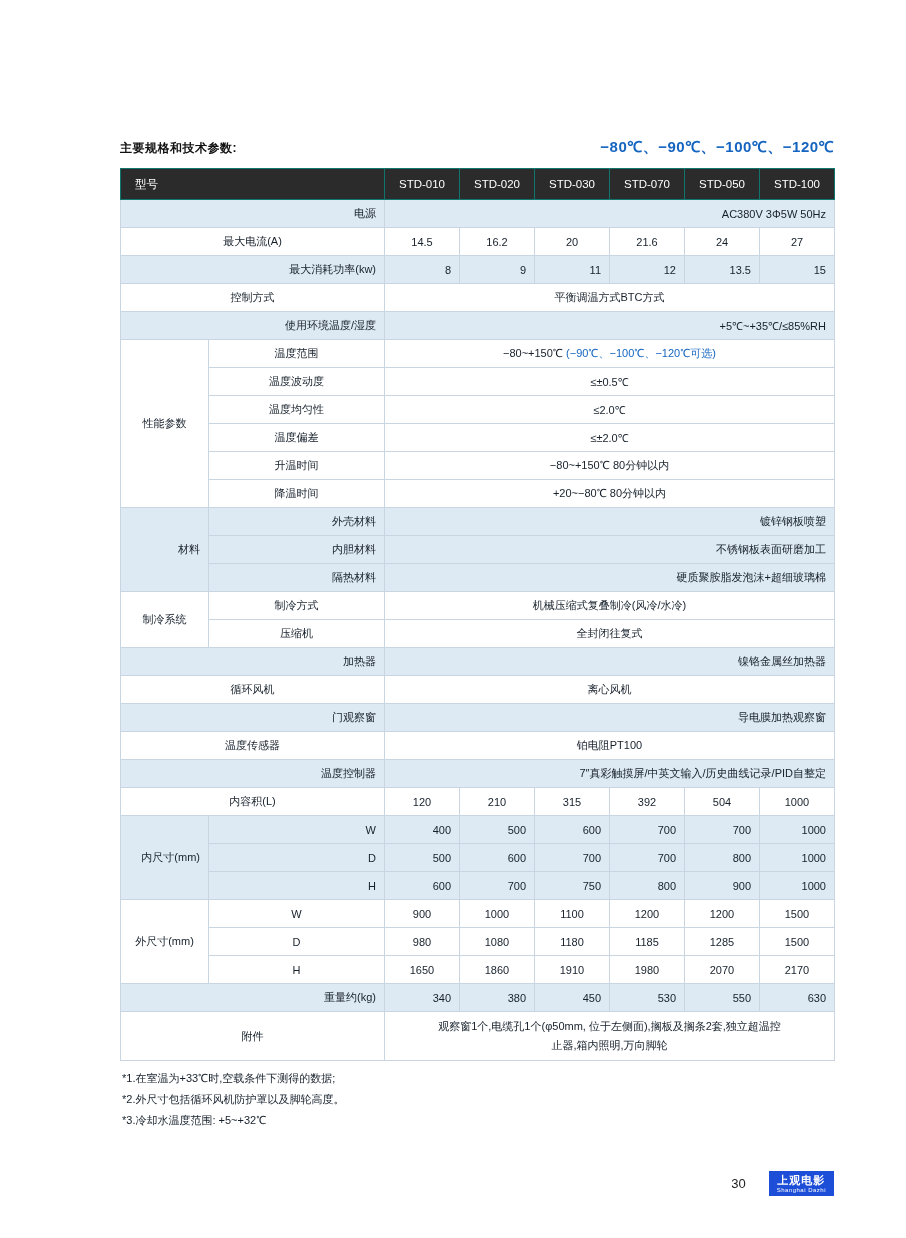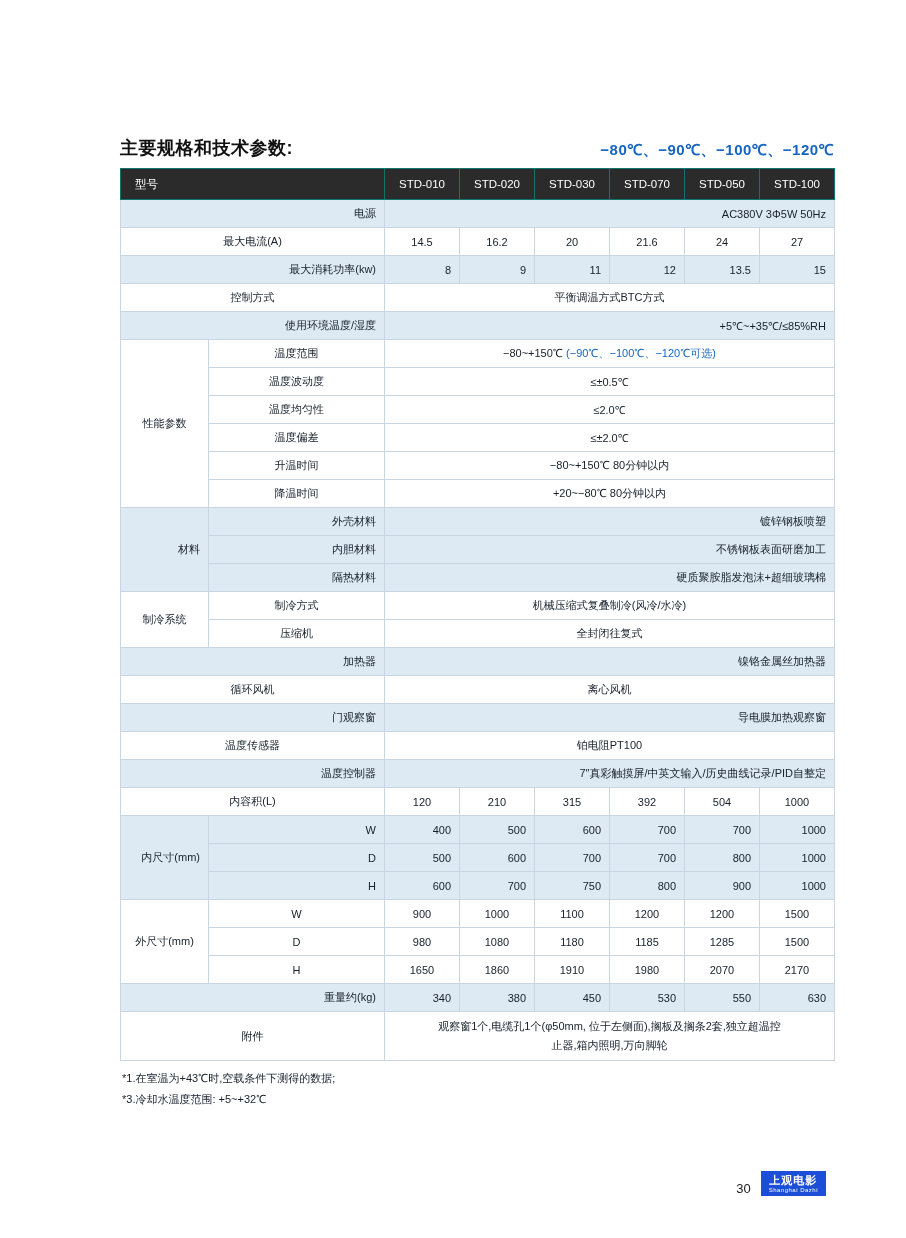--- a/index.html
+++ b/index.html
@@ -24,21 +24,21 @@
   .header-row {
     position: absolute;
     left: 120px;
     top: 136px;
     width: 714px;
     display: flex;
     align-items: flex-end;
     justify-content: space-between;
   }
   .header-title {
-    font-size: 18px;
+    font-size: 12px;
     font-weight: bold;
     color: #111;
     letter-spacing: 0.5px;
   }
   .header-temps {
     font-size: 15px;
     font-weight: bold;
     color: #1565c0;
     letter-spacing: 0.5px;
   }
@@ -102,25 +102,25 @@
     top: 1068px;
     font-size: 11px;
     line-height: 1.9;
     color: #16202b;
   }
   .notes div {
     white-space: nowrap;
   }
   .footer {
     position: absolute;
-    right: 80px;
+    right: 72px;
     bottom: 42px;
     display: flex;
-    align-items: flex-end;
-    gap: 10px;
+    align-items: center;
+    gap: 23px;
   }
   .page-num {
     font-size: 13px;
     color: #222;
   }
   .logo-box {
     background: #1d4ed8;
     color: #ffffff;
     padding: 4px 8px 3px 8px;
     text-align: center;
@@ -358,21 +358,22 @@
         <td class="acc white" colspan="6">
           <div>观察窗1个,电缆孔1个(φ50mm, 位于左侧面),搁板及搁条2套,独立超温控</div>
           <div>止器,箱内照明,万向脚轮</div>
         </td>
       </tr>
 
     </tbody>
   </table>
 
   <div class="notes">
-    <div>*1.在室温为+43℃时,空载条件下测得的数据;</div>
+    <div>*1.在室温为+33℃时,空载条件下测得的数据;</div>
+    <div>*2.外尺寸包括循环风机防护罩以及脚轮高度。</div>
     <div>*3.冷却水温度范围: +5~+32℃</div>
   </div>
 
   <div class="footer">
     <div class="page-num">30</div>
     <div class="logo-box">
       <div class="logo-cn">上观电影</div>
       <div class="logo-en">Shanghai Dazhi</div>
     </div>
   </div>

